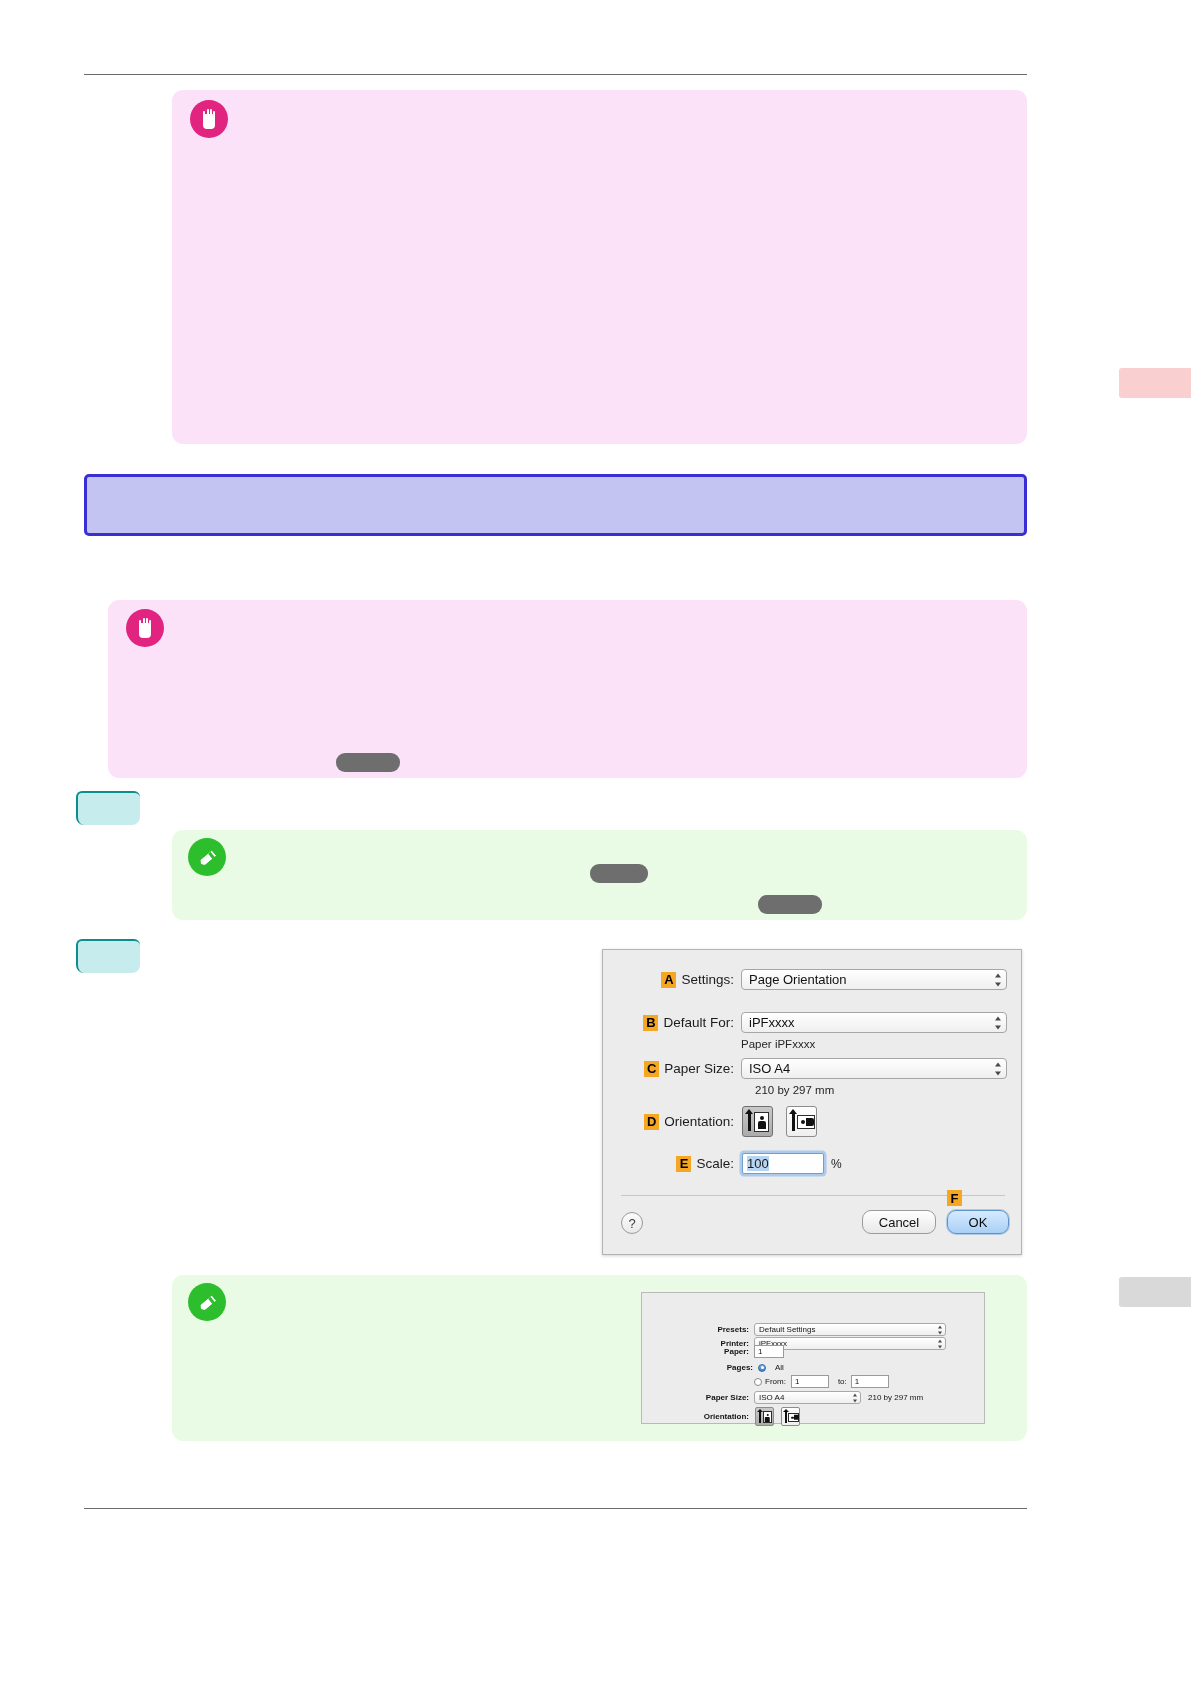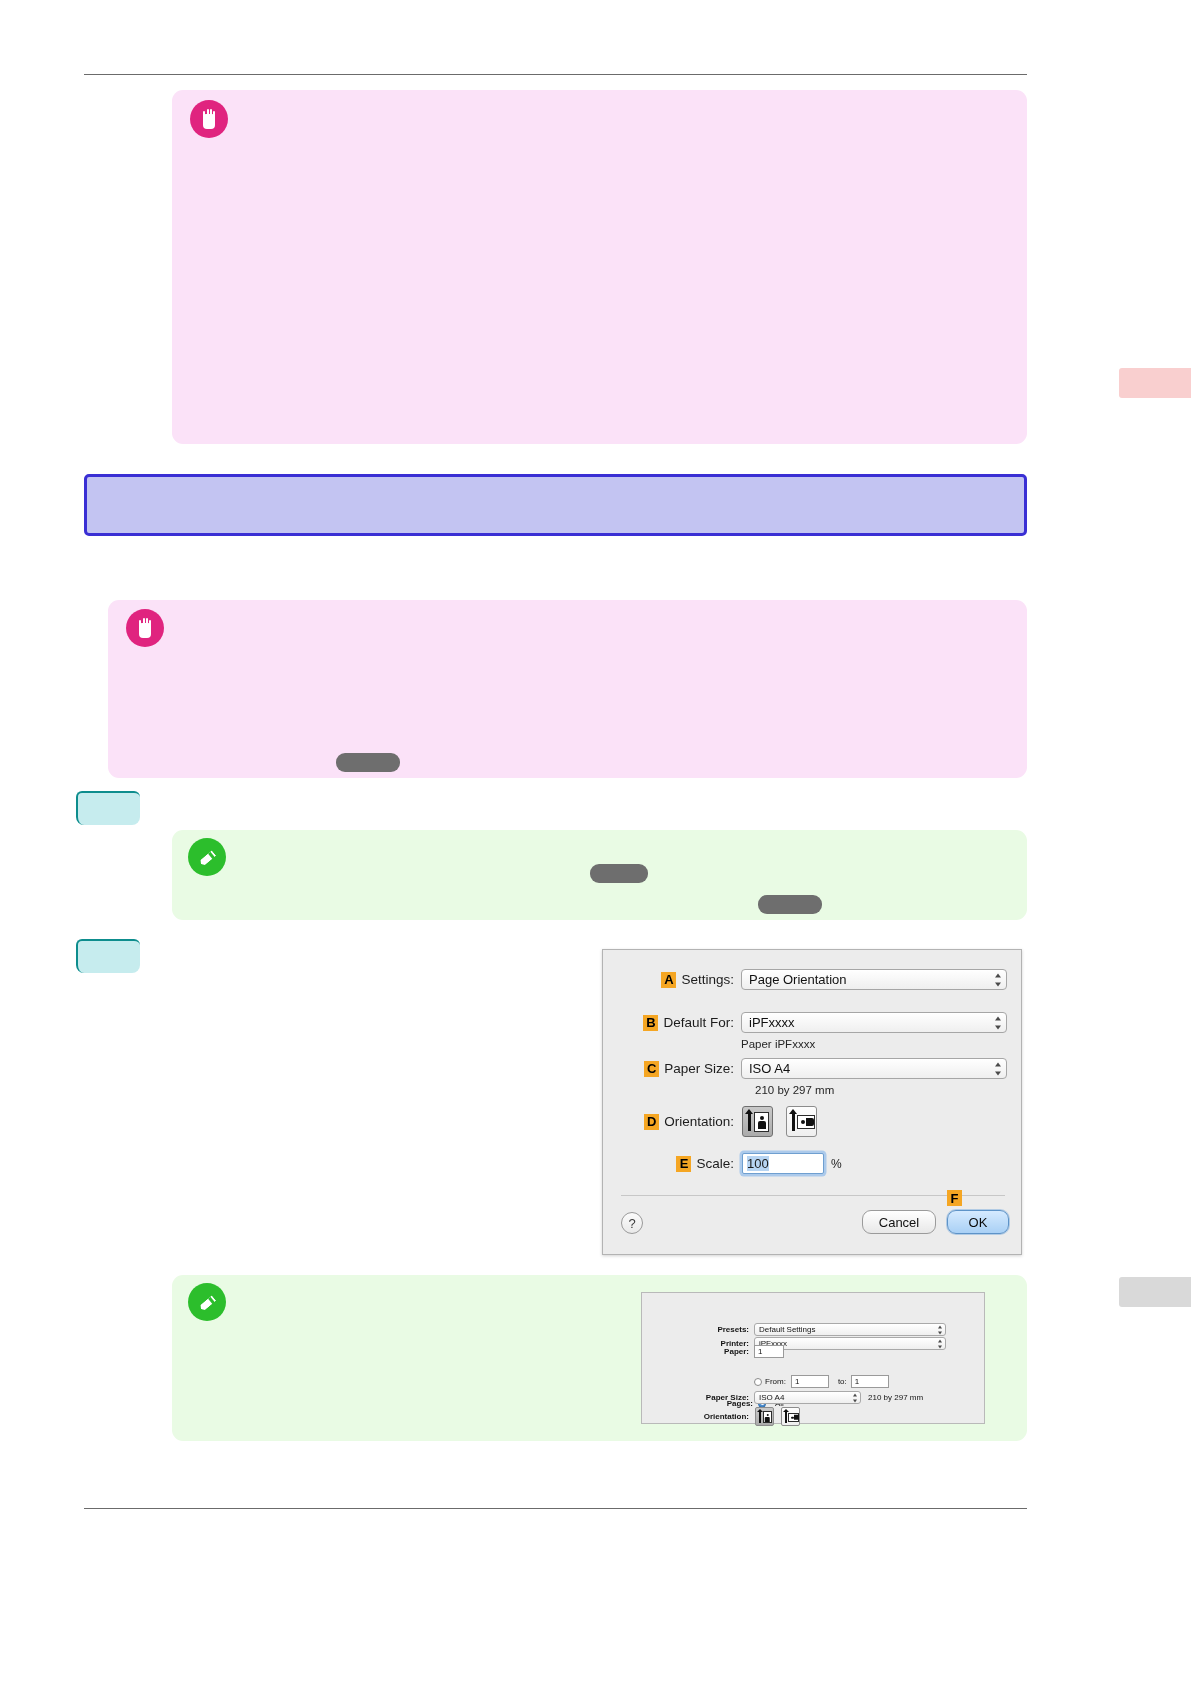--- a/index.html
+++ b/index.html
@@ -395,21 +395,21 @@
       </div>
     </div>
 
     <div class="prow" style="left:0;top:52px;width:100%;">
       <div class="plbl" style="width:107px;">Paper:</div>
       <div class="pfield" style="margin-left:5px;width:30px;">
         <span>1</span>
       </div>
     </div>
 
-    <div class="prow" style="left:4px;top:70px;width:100%;margin-top:36px;">
+    <div class="prow" style="left:4px;top:70px;width:100%;">
       <div class="plbl" style="width:107px;">Pages:</div>
       <div style="margin-left:5px;display:flex;align-items:center;gap:9px;">
         <span class="radio on"></span>
         <span>All</span>
       </div>
     </div>
 
     <div class="prow" style="left:112px;top:82px;">
       <span class="radio"></span>
       <span style="margin-left:3px;">From:</span>

